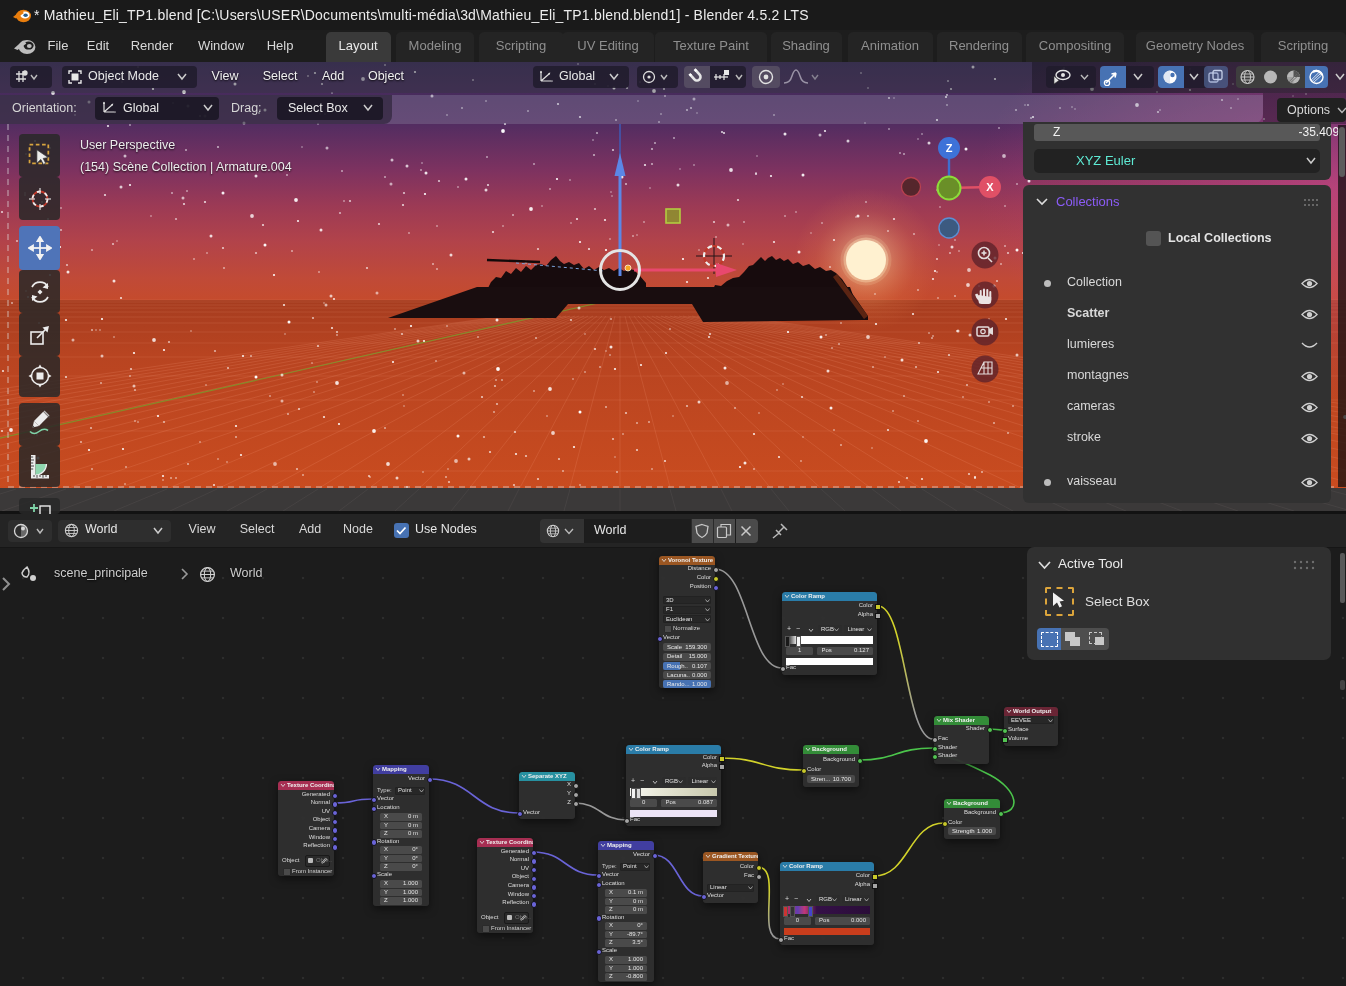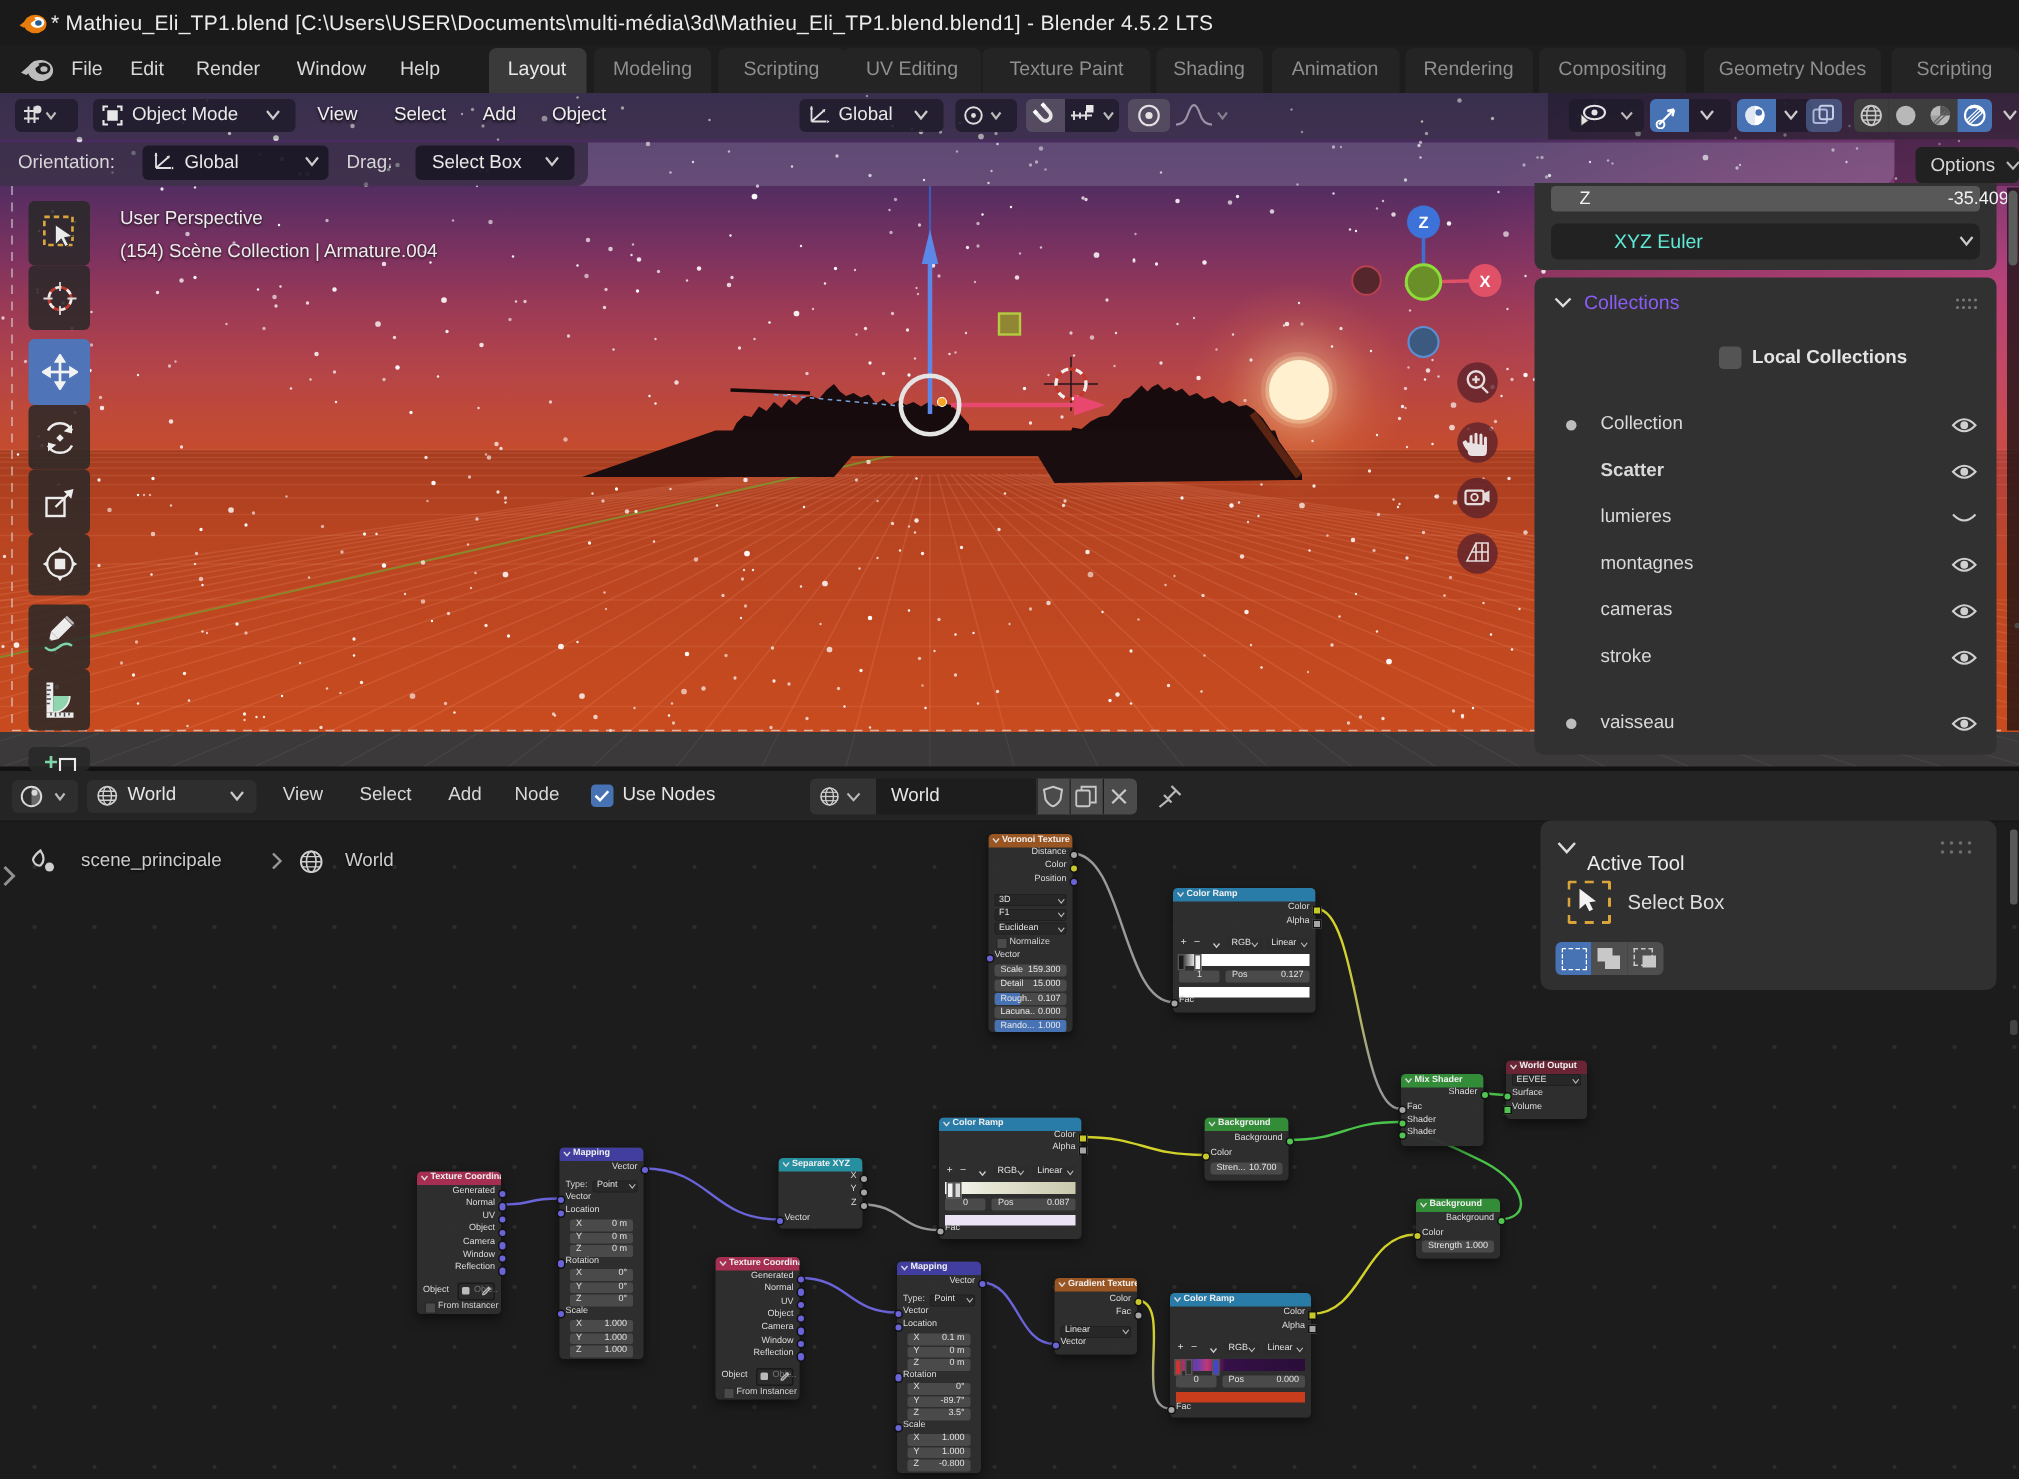--- a/index.html
+++ b/index.html
@@ -1516,21 +1516,21 @@
     </svg>
     <div class="tx" style="left:4px;top:39.5px;font-size:6px;color:#dedede;">Vector</div>
   </div>
 <div class="abs" style="left:755.8px;top:864.8px;width:4.4px;height:4.4px;background:#c8c82a;border:0.5px solid #111;border-radius:50%;"></div>
 <div class="abs" style="left:755.8px;top:873.8px;width:4.4px;height:4.4px;background:#a5a5a5;border:0.5px solid #111;border-radius:50%;"></div>
 <div class="abs" style="left:700.8px;top:893.8px;width:4.4px;height:4.4px;background:#6a64d8;border:0.5px solid #111;border-radius:50%;"></div>
 <div class="abs" style="left:1027px;top:547px;width:304px;height:113px;background:#303030;border-radius:7px;"></div>
 <svg class="abs" style="left:1038px;top:560px" width="13" height="11" viewBox="0 0 13 11">
     <path d="M1,2 l5.5,6 5.5,-6" stroke="#ddd" stroke-width="1.7" fill="none"></path>
   </svg>
-<div class="tx" style="left:1058px;top:556px;font-size:13.5px;color:#ebebeb;margin-top:12px;">Active Tool</div>
+<div class="tx" style="left:1058px;top:556px;font-size:13.5px;color:#ebebeb;">Active Tool</div>
 <svg class="abs" style="left:1292px;top:560px" width="26" height="10" viewBox="0 0 26 10">
 <g fill="#6e6e6e">
       <circle cx="3" cy="2" r="1.2"></circle>
       <circle cx="9" cy="2" r="1.2"></circle>
       <circle cx="15" cy="2" r="1.2"></circle>
       <circle cx="21" cy="2" r="1.2"></circle>
 <circle cx="3" cy="8" r="1.2"></circle>
       <circle cx="9" cy="8" r="1.2"></circle>
       <circle cx="15" cy="8" r="1.2"></circle>
       <circle cx="21" cy="8" r="1.2"></circle>

